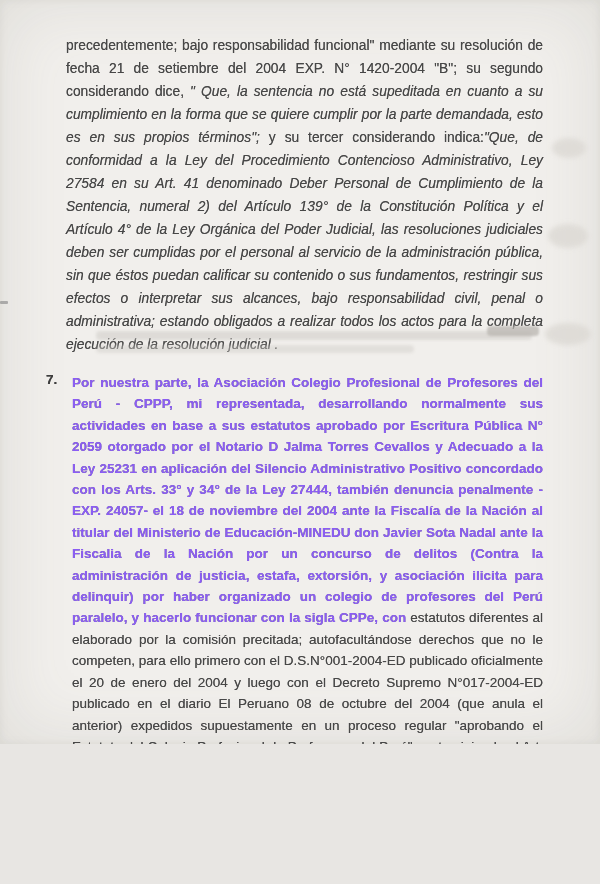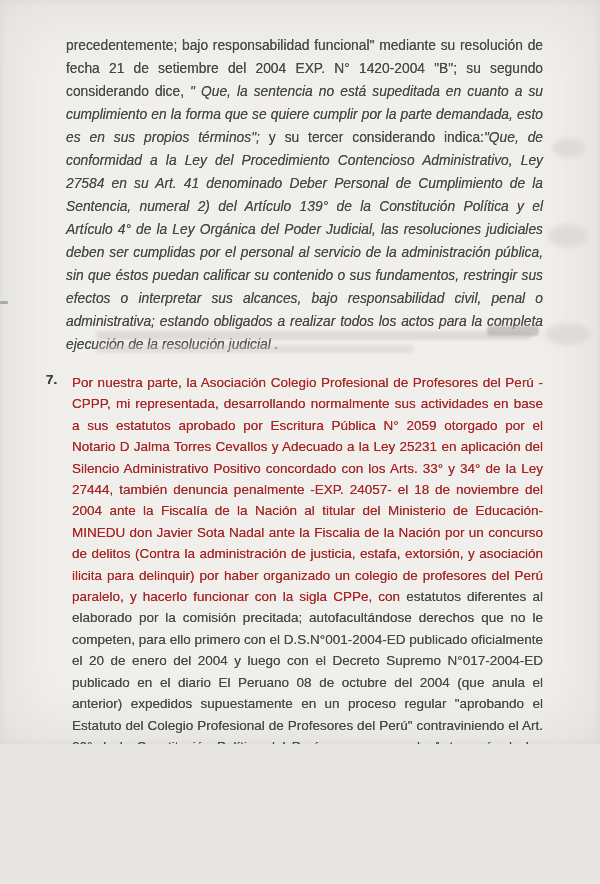--- a/index.html
+++ b/index.html
@@ -18,21 +18,21 @@
   .para { margin:0; text-shadow: 0 0 0.5px rgba(70,70,70,0.75); }
   .p1 { font-size:13.8px; line-height:23px; }
   .numbered { position:relative; margin-top:16px; padding-left:6px; }
   .marker {
     position:absolute; left:-20px; top:0;
     font-weight:bold; font-size:13.6px; color:#3e3e3e;
     text-shadow: 0 0 0.5px rgba(60,60,60,0.8);
   }
   .p7 { font-size:13.5px; line-height:21.4px; text-align-last: justify; }
   .seg.italic { font-style:italic; }
-  .seg.bold { font-weight:normal; color:#b91c1c; }
+  .seg.bold { font-weight:bold; color:#8b5cf6; }
   .page-number {
     position:absolute; left:0; right:0; top:845px;
     text-align:center; font-size:14.5px; color:#4a4a4a;
     text-shadow: 0 0 0.5px rgba(70,70,70,0.7);
   }
   
   .ghost { position:absolute; background:#cfccc7; border-radius:4px; filter:blur(1.6px); }
   .ghost-a { left:96px;  top:331px; width:436px; height:9px; opacity:.55; }
   .ghost-b { left:96px;  top:345px; width:318px; height:8px; opacity:.45; }
   .ghost-c { left:487px; top:326px; width:52px;  height:10px; opacity:.75; background:#bab6b1; filter:blur(1px); }

